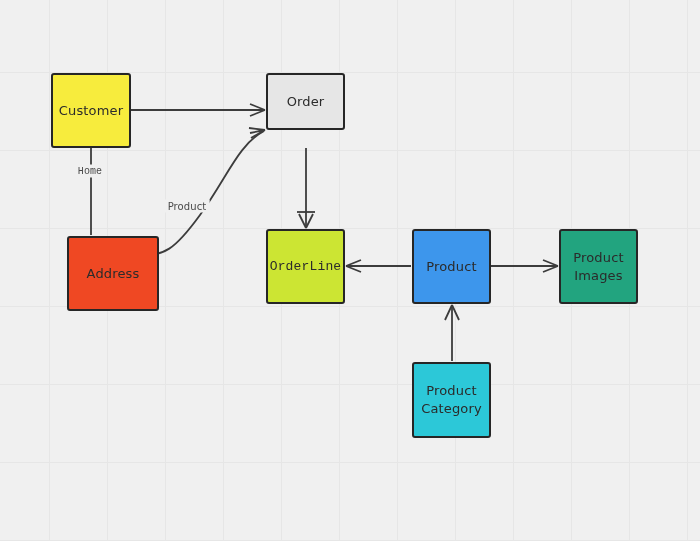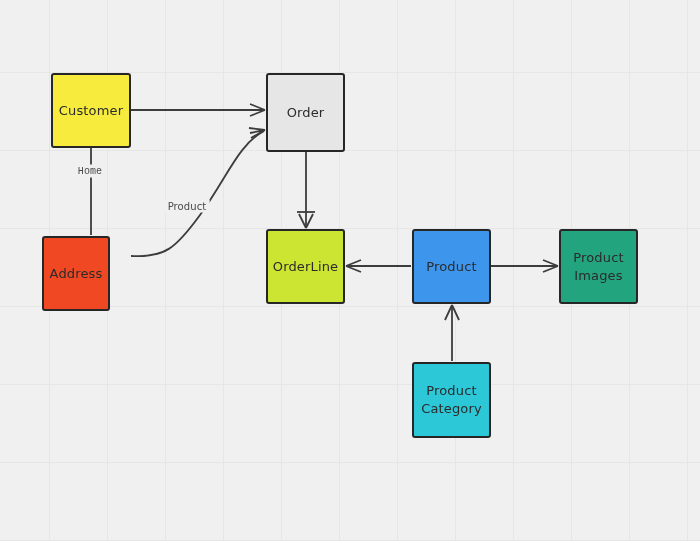--- a/index.html
+++ b/index.html
@@ -96,29 +96,29 @@
       <path d="M452,305 L452,361" fill="none" stroke="#3c3c3c" stroke-width="1.8"></path>
       <path d="M452,305 L445,320 M452,305 L459,320" fill="none" stroke="#3c3c3c" stroke-width="1.8"></path>
     </g>
 
   </svg>
 
   <div class="entity" style="left:51px; top:73px; width:80px; height:75px; background:#F7EC3D;">
     <span>Customer</span>
   </div>
 
-  <div class="entity" style="left:266px; top:73px; width:79px; height:79px; background:#E6E6E6;">
+  <div class="entity" style="left:266px; top:73px; width:79px; height:57px; background:#E6E6E6;">
     <span>Order</span>
   </div>
 
-  <div class="entity" style="left:42px; top:236px; width:68px; height:75px; background:#EF4823;">
+  <div class="entity" style="left:67px; top:236px; width:92px; height:75px; background:#EF4823;">
     <span>Address</span>
   </div>
 
-  <div class="entity" style="left:266px; top:229px; width:79px; height:75px; background:#CCE533;">
+  <div class="entity" style="left:266px; top:229px; width:79px; height:75px; background:#CCE533;font-family:Liberation Mono, monospace;">
     <span>OrderLine</span>
   </div>
 
   <div class="entity" style="left:412px; top:229px; width:79px; height:75px; background:#3D96EC;">
     <span>Product</span>
   </div>
 
   <div class="entity" style="left:559px; top:229px; width:79px; height:75px; background:#22A47F;">
     <span class="ml">Product<br>Images</span>
   </div>

